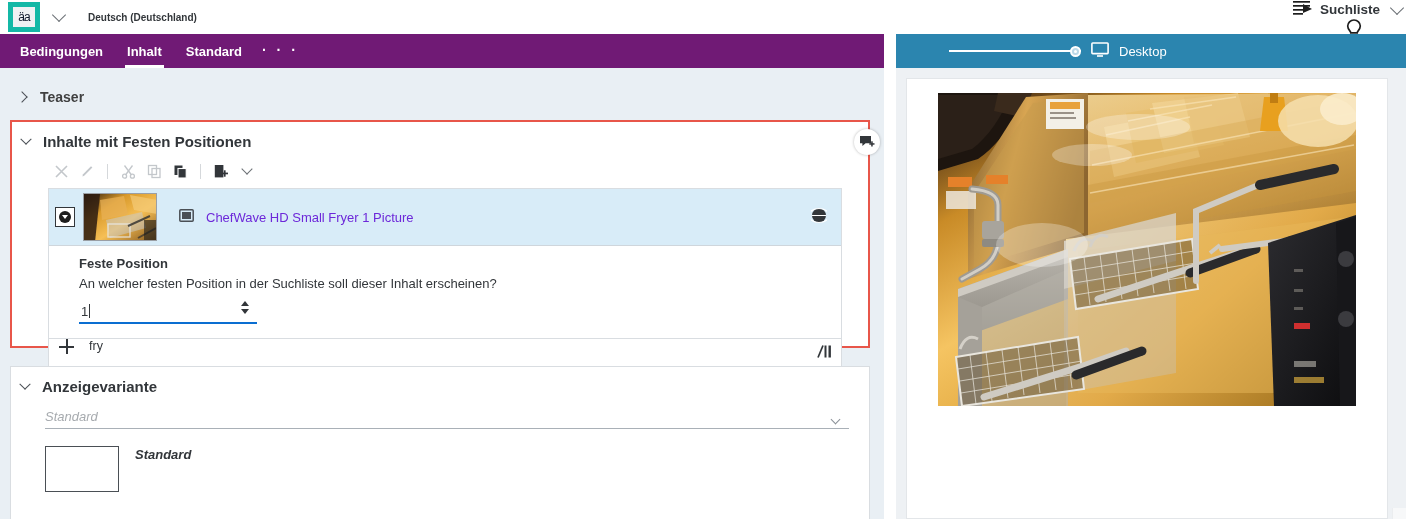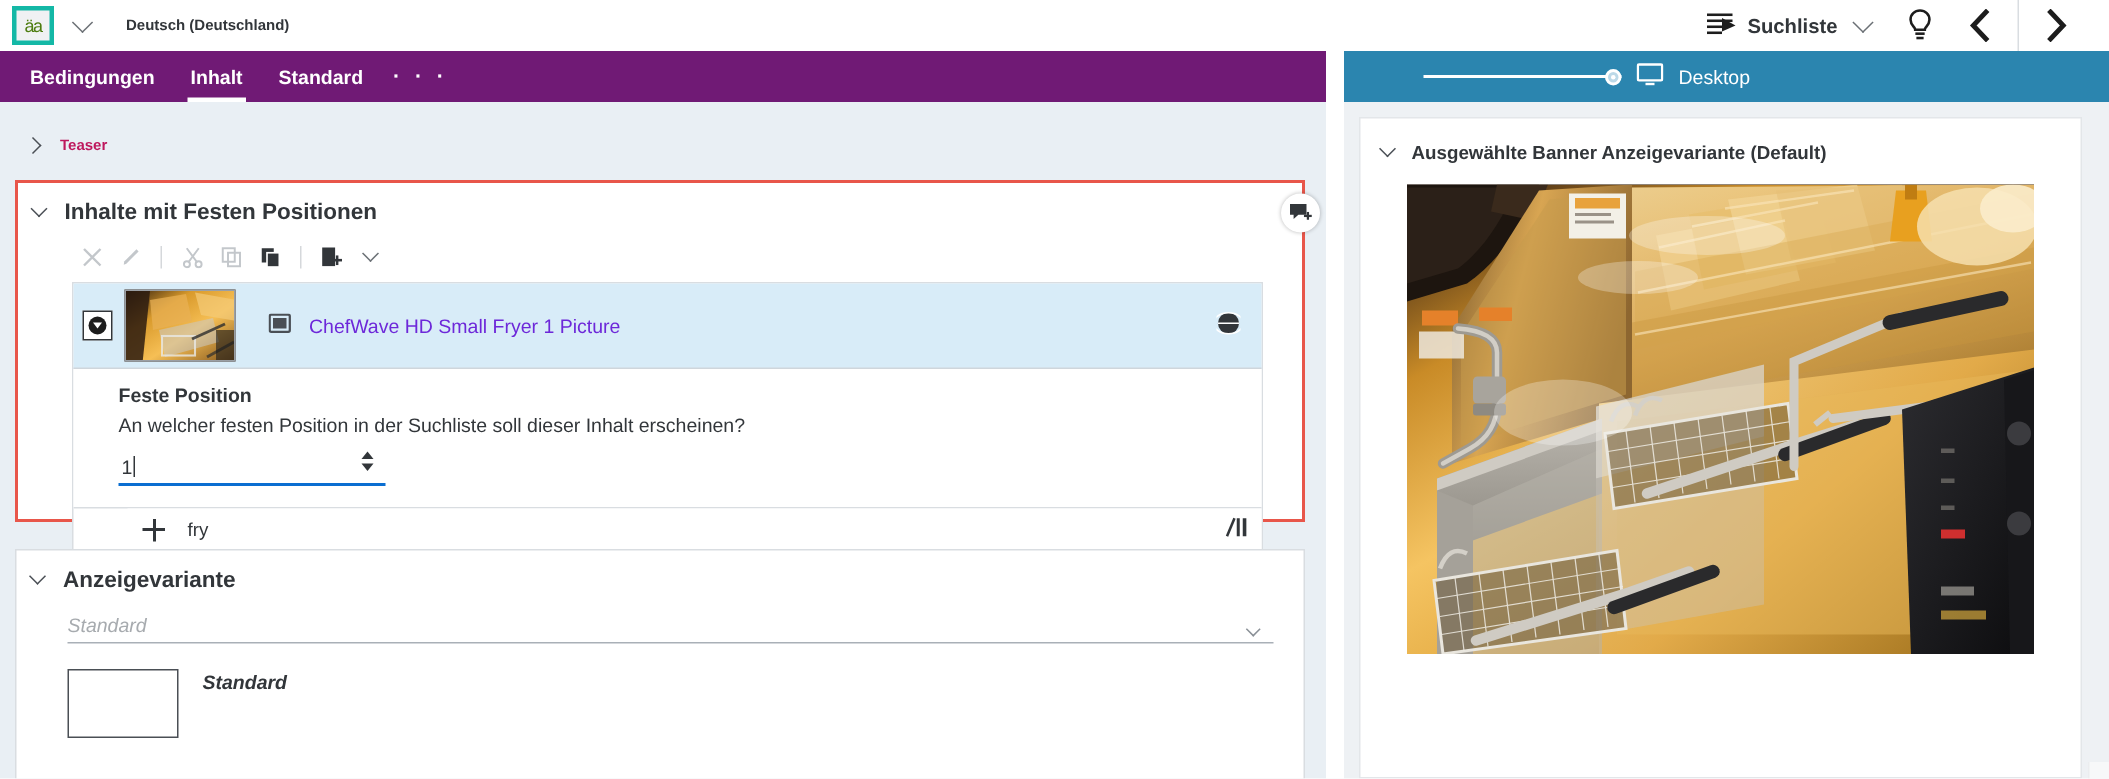--- a/index.html
+++ b/index.html
@@ -28,27 +28,27 @@
     position: absolute;
     left: 0; top: 0;
     width: 1406px; height: 34px;
     background: #ffffff;
     display: flex;
     align-items: center;
   }
   .lang-icon-box {
     margin-left: 8px;
     width: 22px; height: 20px;
-    border: 3px solid #14b8a6;
+    border: 5px solid #14b8a6;
     background: #f0f1f3;
     display: flex;
     align-items: center;
     justify-content: center;
     font-size: 12px;
-    color: #4d7c0f;
+    color: #0f172a;
     letter-spacing: -1px;
     line-height: 1;
   }
   .chev {
     display: inline-block;
     width: 9px; height: 9px;
     border-right: 1.5px solid #4a4f55;
     border-bottom: 1.5px solid #4a4f55;
     transform: rotate(45deg);
   }
@@ -58,20 +58,21 @@
     margin-left: 24px;
     font-weight: bold;
     font-size: 10px;
     color: #32363a;
   }
   .topbar-right {
     margin-left: auto;
     display: flex;
     align-items: center;
     height: 34px;
+    flex-direction: column;
   }
   .tb-item {
     display: flex;
     align-items: center;
     height: 34px;
     padding: 0 4px;
   }
   .tb-label {
     font-weight: bold;
     font-size: 13.5px;
@@ -188,22 +189,22 @@
   }
   .teaser-row {
     display: flex;
     align-items: center;
     height: 30px;
     padding-left: 18px;
     margin-top: 14px;
   }
   .teaser-label {
     font-weight: bold;
-    font-size: 10px;
-    color: #be185d;
+    font-size: 14px;
+    color: #404040;
     margin-left: 14px;
   }
 
   .panel {
     position: relative;
     margin: 0 14px 0 10px;
     background: #ffffff;
     border: 1px solid #d9dde1;
   }
   .panel.fixed-pos {
@@ -388,27 +389,26 @@
   }
   .tri-down {
     width: 0; height: 0;
     border-left: 4.5px solid transparent;
     border-right: 4.5px solid transparent;
     border-top: 5px solid #32363a;
   }
 
   .add-row {
     display: flex;
-    align-items: center;
+    align-items: flex-start;
     height: 28px;
     background: #ffffff;
     border-bottom: 4px solid #0f766e;
     padding-left: 10px;
     position: relative;
-    margin-left: 36px;
   }
   .plus {
     position: relative;
     width: 15px; height: 15px;
     flex: none;
   }
   .plus::before, .plus::after {
     content: "";
     position: absolute;
     background: #32363a;
@@ -757,24 +757,20 @@
         </div>
       </div>
     </div>
 
   </div>
 
   <div class="right-gap"></div>
 
   <div class="right-area">
     <div class="preview-card">
-      <div class="preview-head">
-        <span class="chev-down-sm"></span>
-        <span class="t">Ausgewählte Banner Anzeigevariante (Default)</span>
-      </div>
       <div class="preview-img-wrap">
         <svg width="418" height="313" viewBox="0 0 418 313" preserveAspectRatio="none" aria-hidden="true">
           <defs>
             <linearGradient id="bgWarm" x1="0.1" y1="0" x2="0.85" y2="1">
               <stop offset="0%" stop-color="#3a2413"></stop>
               <stop offset="22%" stop-color="#c98b27"></stop>
               <stop offset="48%" stop-color="#f5c462"></stop>
               <stop offset="72%" stop-color="#e0a63d"></stop>
               <stop offset="100%" stop-color="#8a5a1d"></stop>
             </linearGradient>

